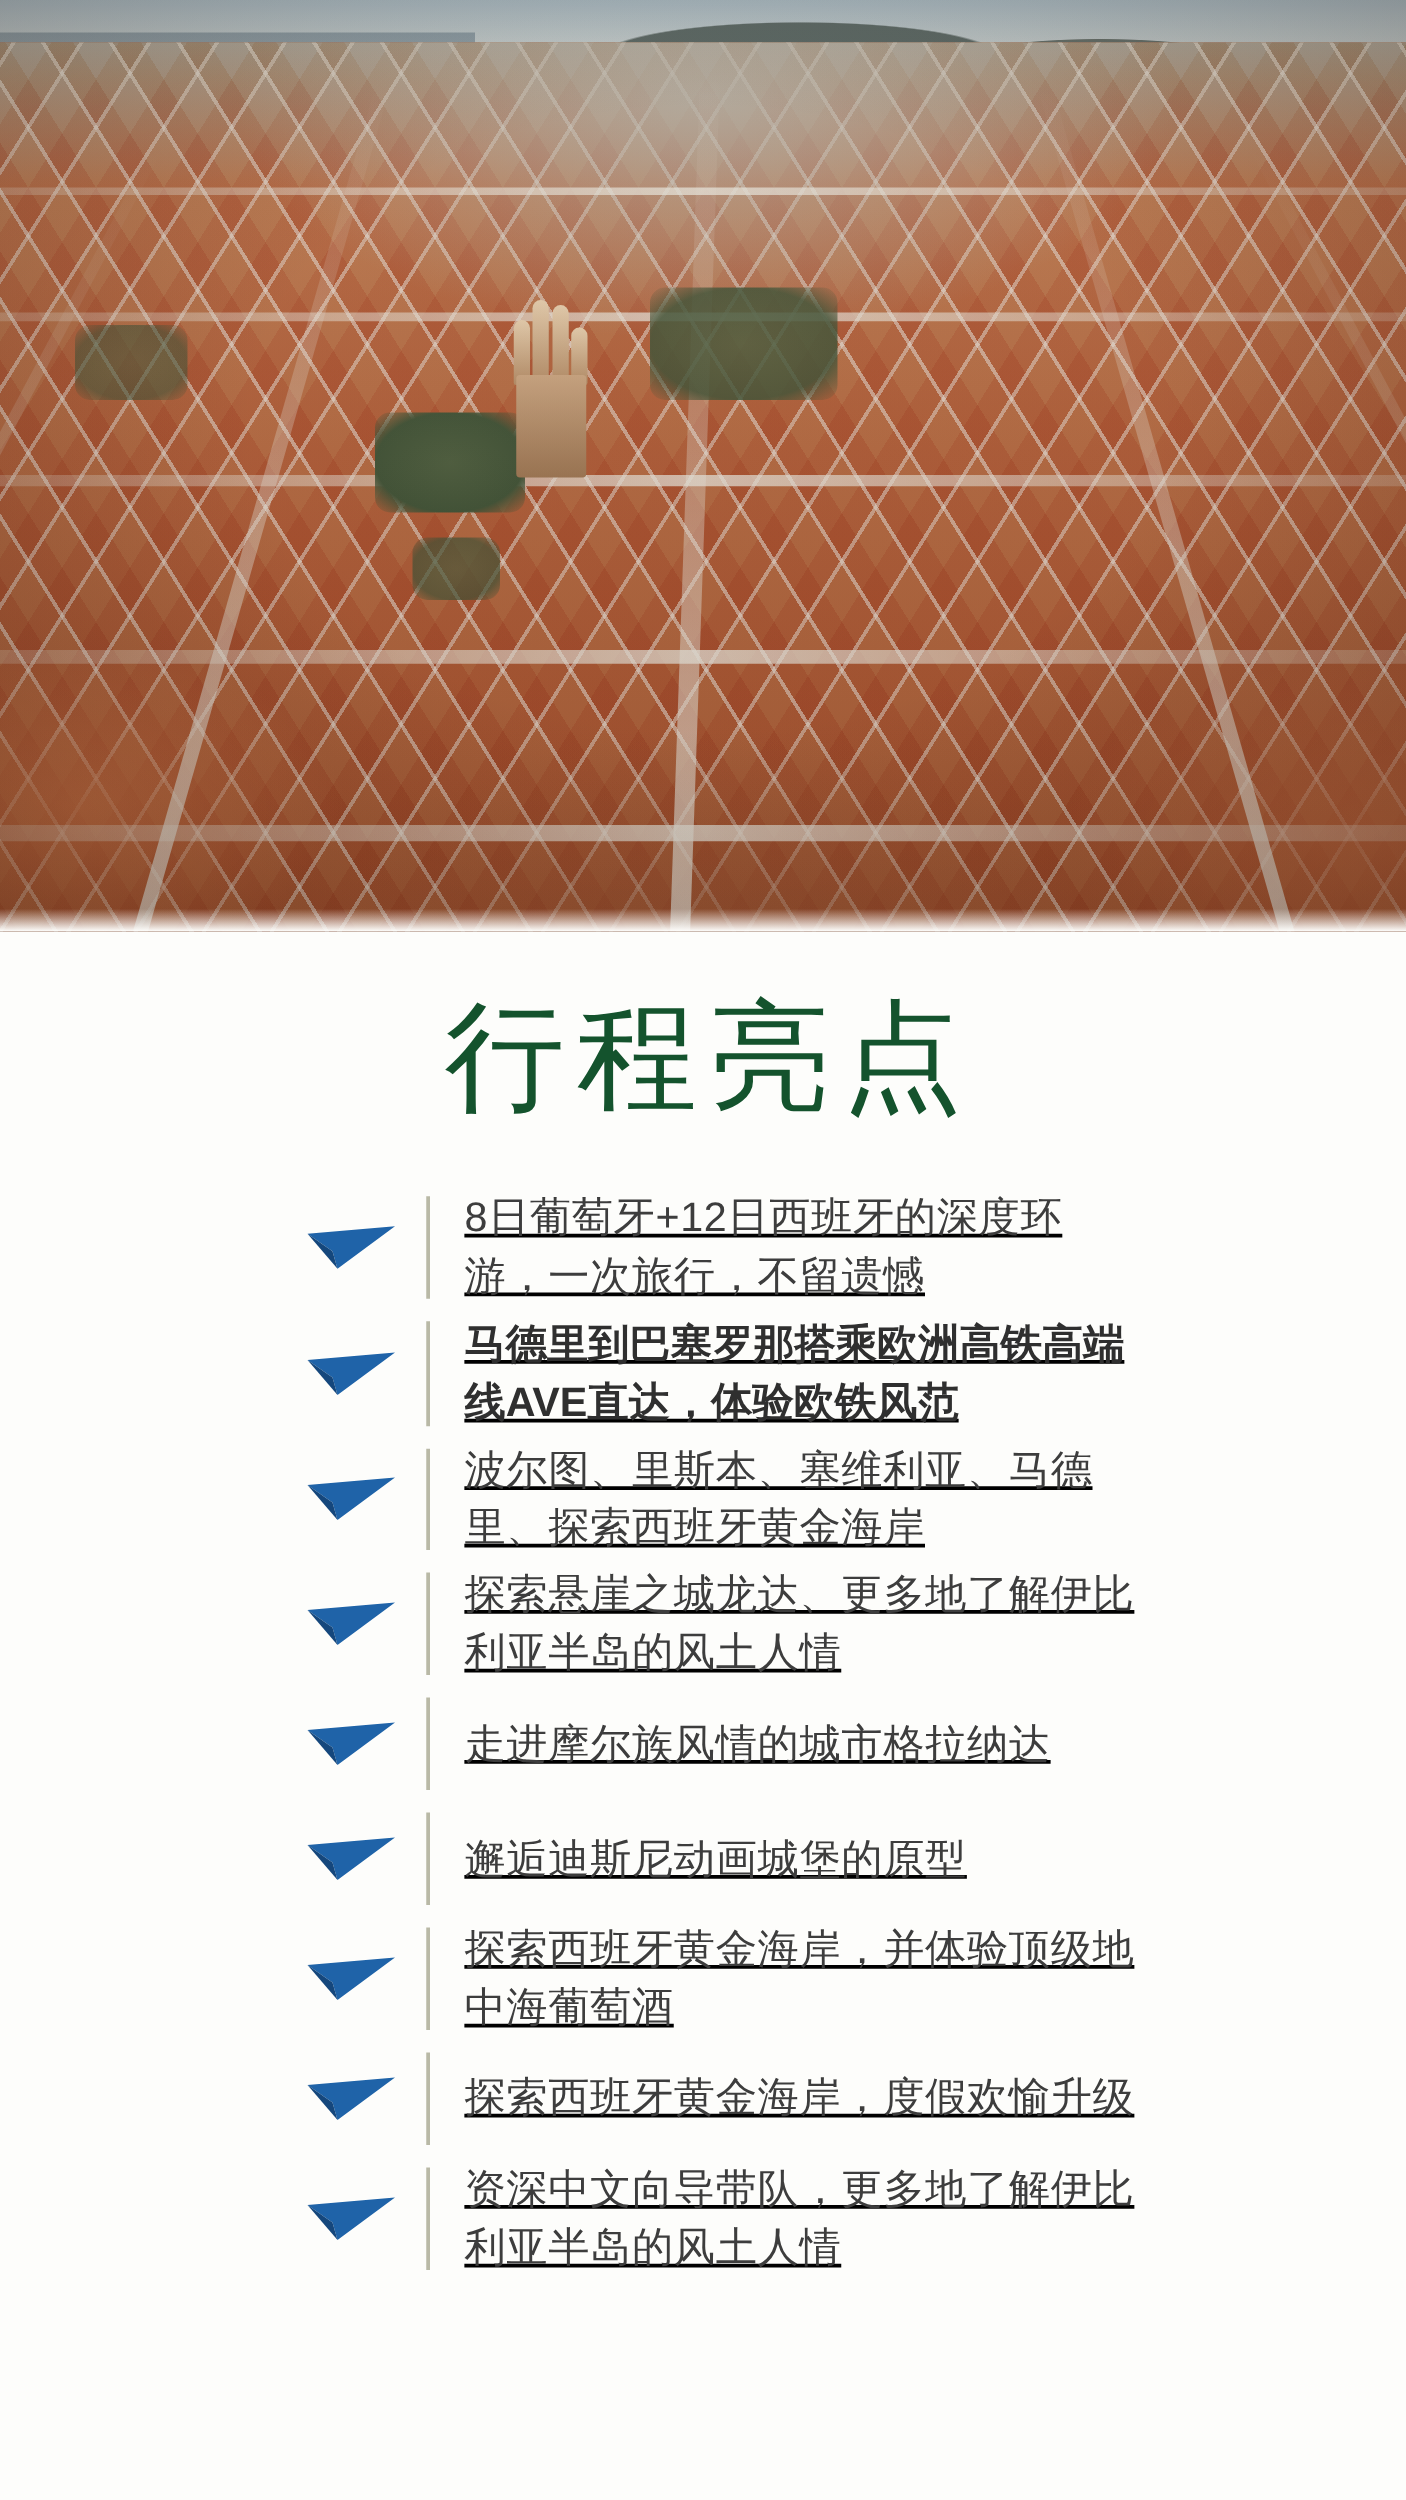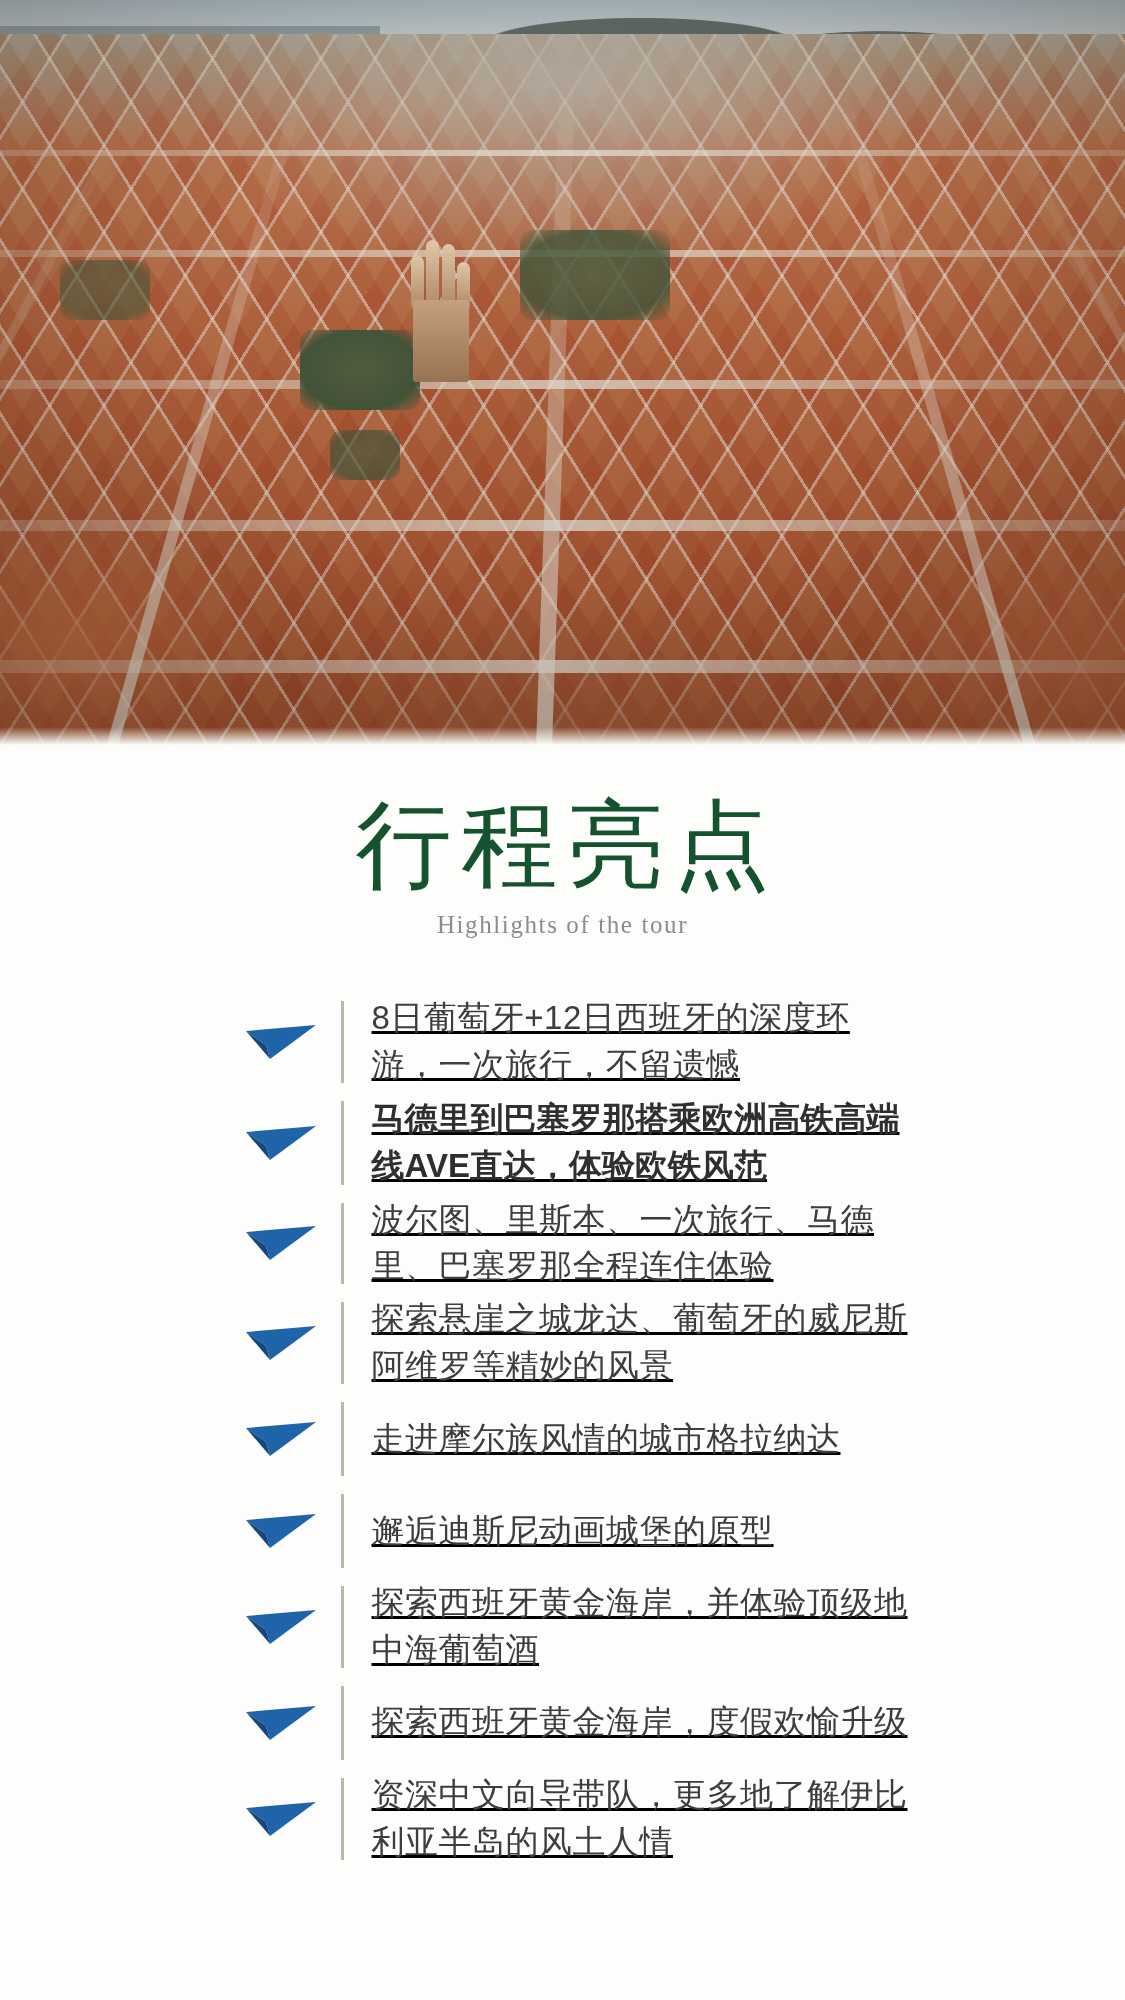--- a/index.html
+++ b/index.html
@@ -231,21 +231,20 @@
       <div class="spire s3"></div>
       <div class="spire s4"></div>
       <div class="body"></div>
     </div>
     <div class="hero-vignette"></div>
     <div class="hero-fade"></div>
   </div>
 
   <div class="title-wrap">
     <div class="title-cn">行程亮点</div>
-    <div class="title-en">Highlights of the tour</div>
   </div>
 
   <div class="list">
 
     <div class="row">
       <div class="icon-cell">
         <svg class="plane" viewBox="0 0 74 38" aria-hidden="true">
           <path d="M2 8 L72 2 L26 36 L22 22 Z" fill="#1f63a8"></path>
           <path d="M2 8 L22 22 L26 36 Z" fill="#15477c"></path>
         </svg>
@@ -266,32 +265,32 @@
     </div>
 
     <div class="row">
       <div class="icon-cell">
         <svg class="plane" viewBox="0 0 74 38" aria-hidden="true">
           <path d="M2 8 L72 2 L26 36 L22 22 Z" fill="#1f63a8"></path>
           <path d="M2 8 L22 22 L26 36 Z" fill="#15477c"></path>
         </svg>
       </div>
       <div class="bar"></div>
-      <div class="text">波尔图、里斯本、一次旅行、马德里、巴塞罗那全程连住体验</div>
-    </div>
-
-    <div class="row">
-      <div class="icon-cell">
-        <svg class="plane" viewBox="0 0 74 38" aria-hidden="true">
-          <path d="M2 8 L72 2 L26 36 L22 22 Z" fill="#1f63a8"></path>
-          <path d="M2 8 L22 22 L26 36 Z" fill="#15477c"></path>
-        </svg>
-      </div>
-      <div class="bar"></div>
-      <div class="text">探索悬崖之城龙达、葡萄牙的威尼斯阿维罗等精妙的风景</div>
+      <div class="text">波尔图、里斯本、塞维利亚、马德里、探索西班牙黄金海岸</div>
+    </div>
+
+    <div class="row">
+      <div class="icon-cell">
+        <svg class="plane" viewBox="0 0 74 38" aria-hidden="true">
+          <path d="M2 8 L72 2 L26 36 L22 22 Z" fill="#1f63a8"></path>
+          <path d="M2 8 L22 22 L26 36 Z" fill="#15477c"></path>
+        </svg>
+      </div>
+      <div class="bar"></div>
+      <div class="text">探索悬崖之城龙达、更多地了解伊比利亚半岛的风土人情</div>
     </div>
 
     <div class="row">
       <div class="icon-cell">
         <svg class="plane" viewBox="0 0 74 38" aria-hidden="true">
           <path d="M2 8 L72 2 L26 36 L22 22 Z" fill="#1f63a8"></path>
           <path d="M2 8 L22 22 L26 36 Z" fill="#15477c"></path>
         </svg>
       </div>
       <div class="bar"></div>

